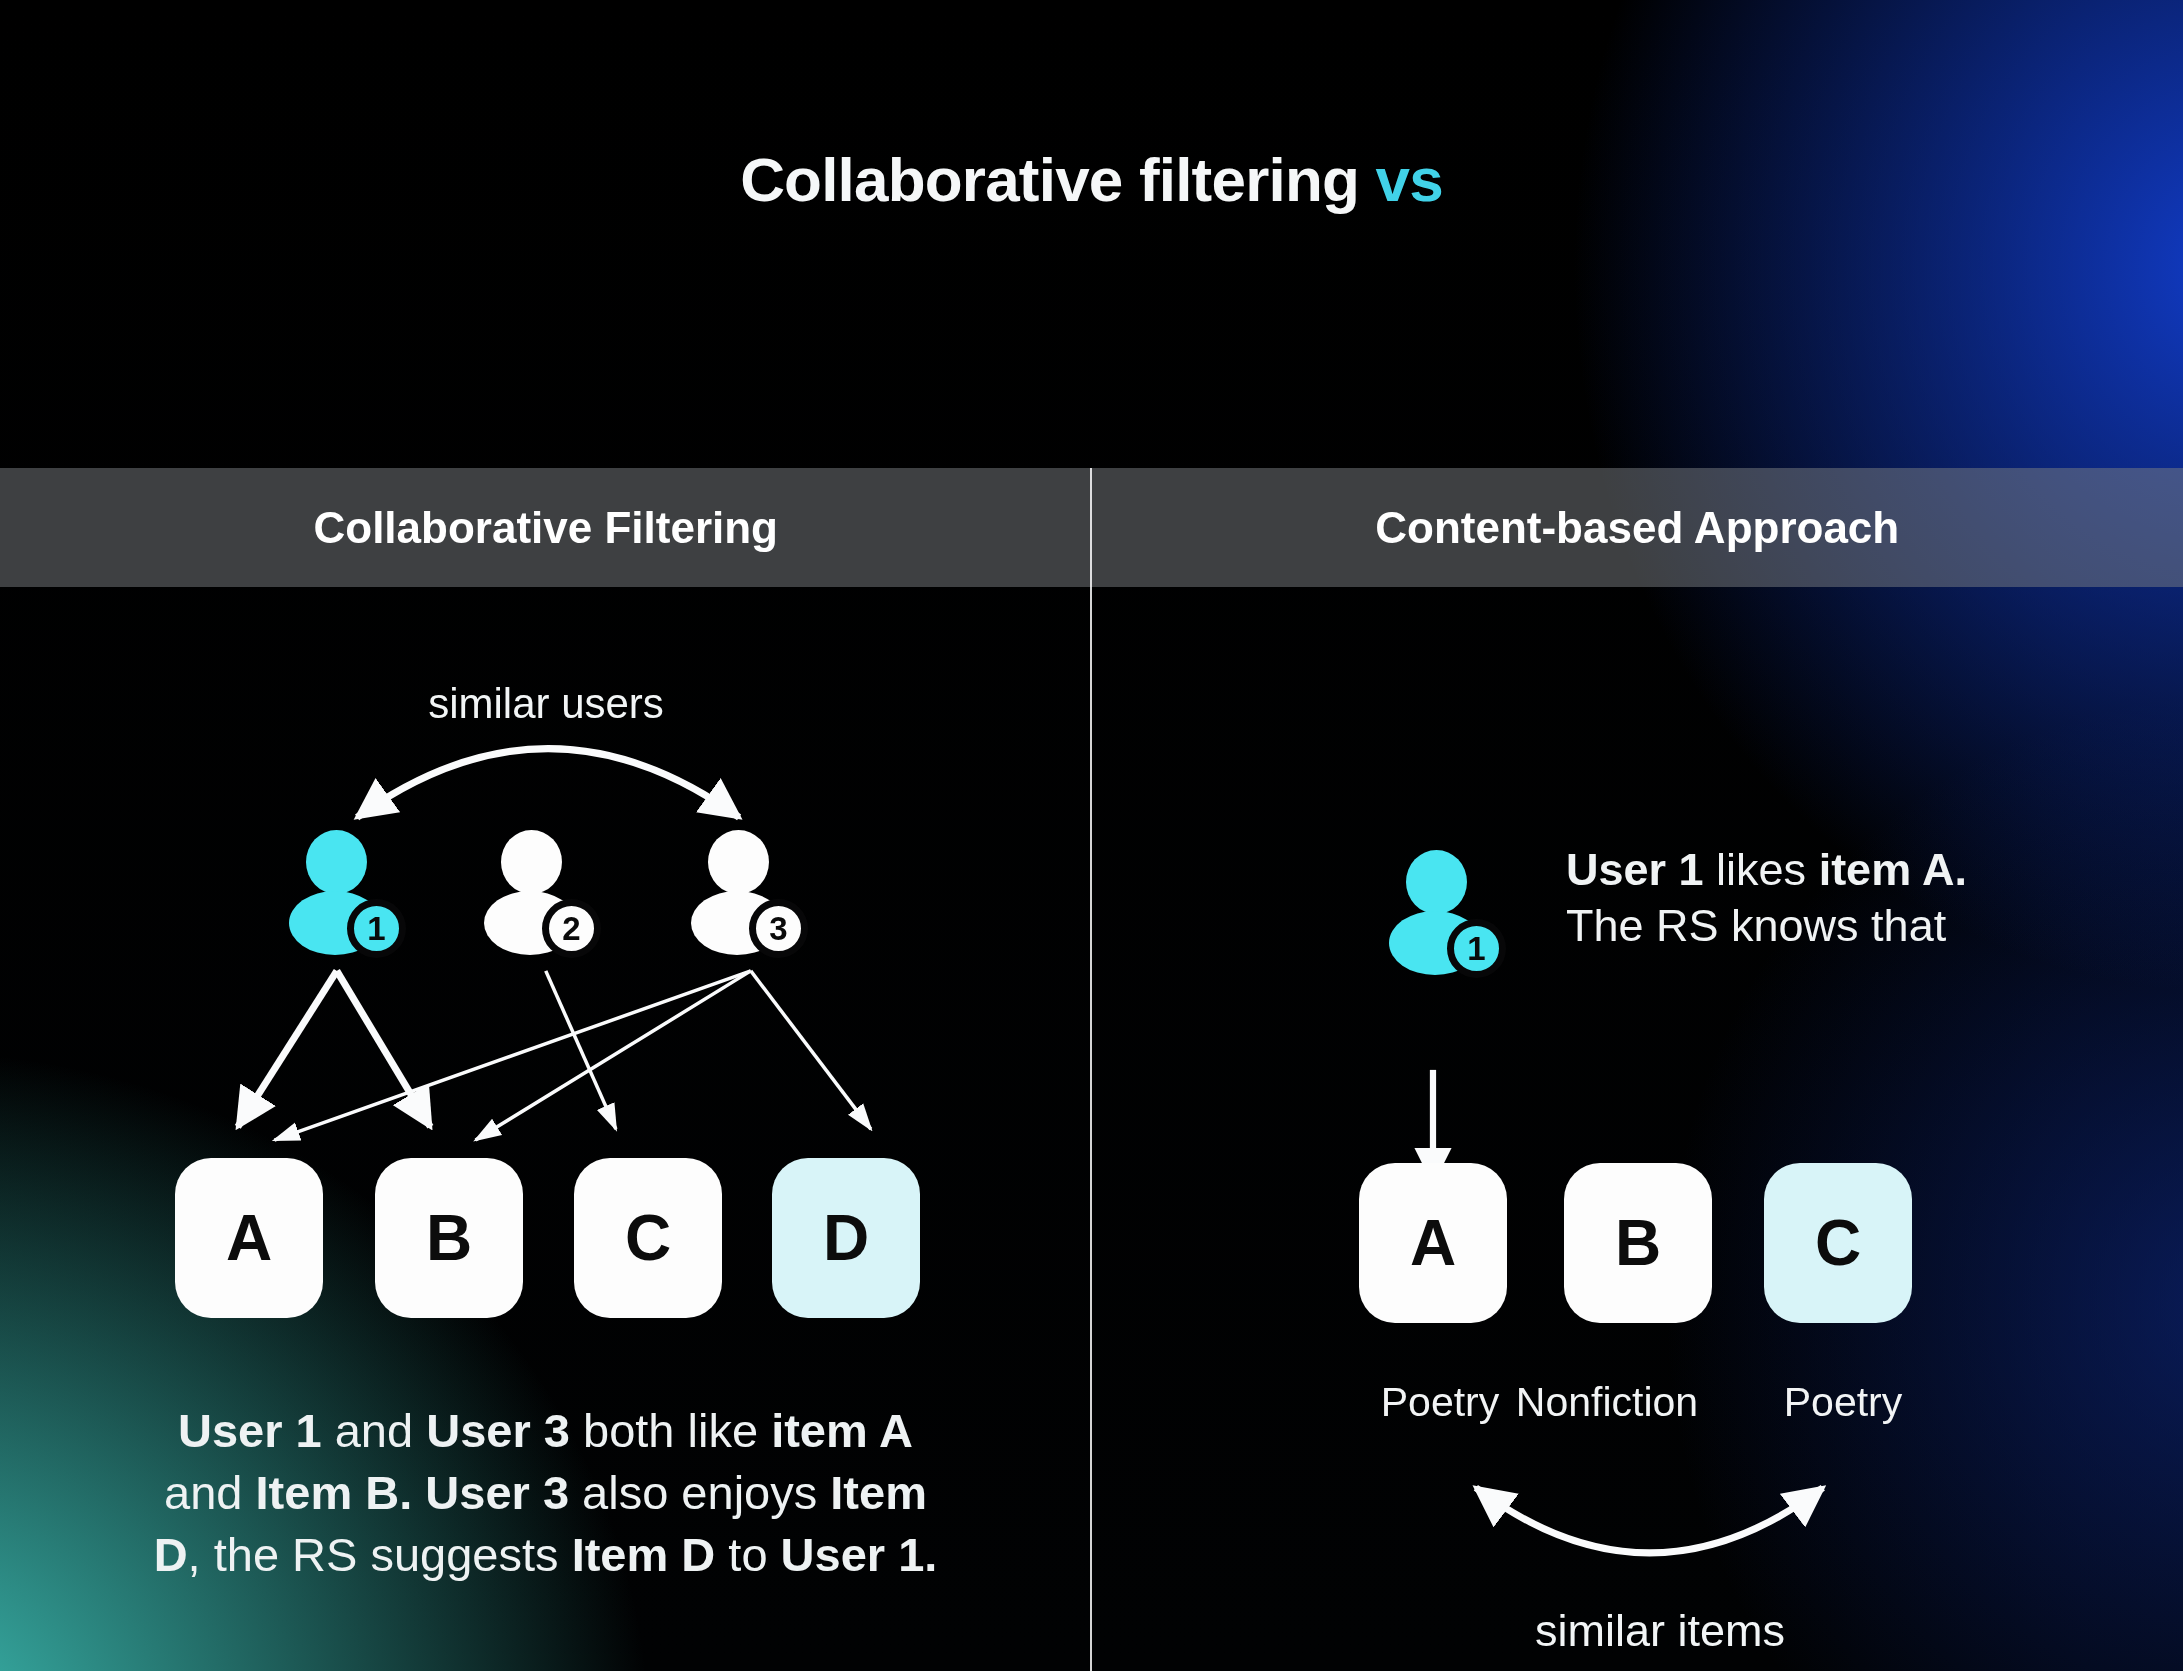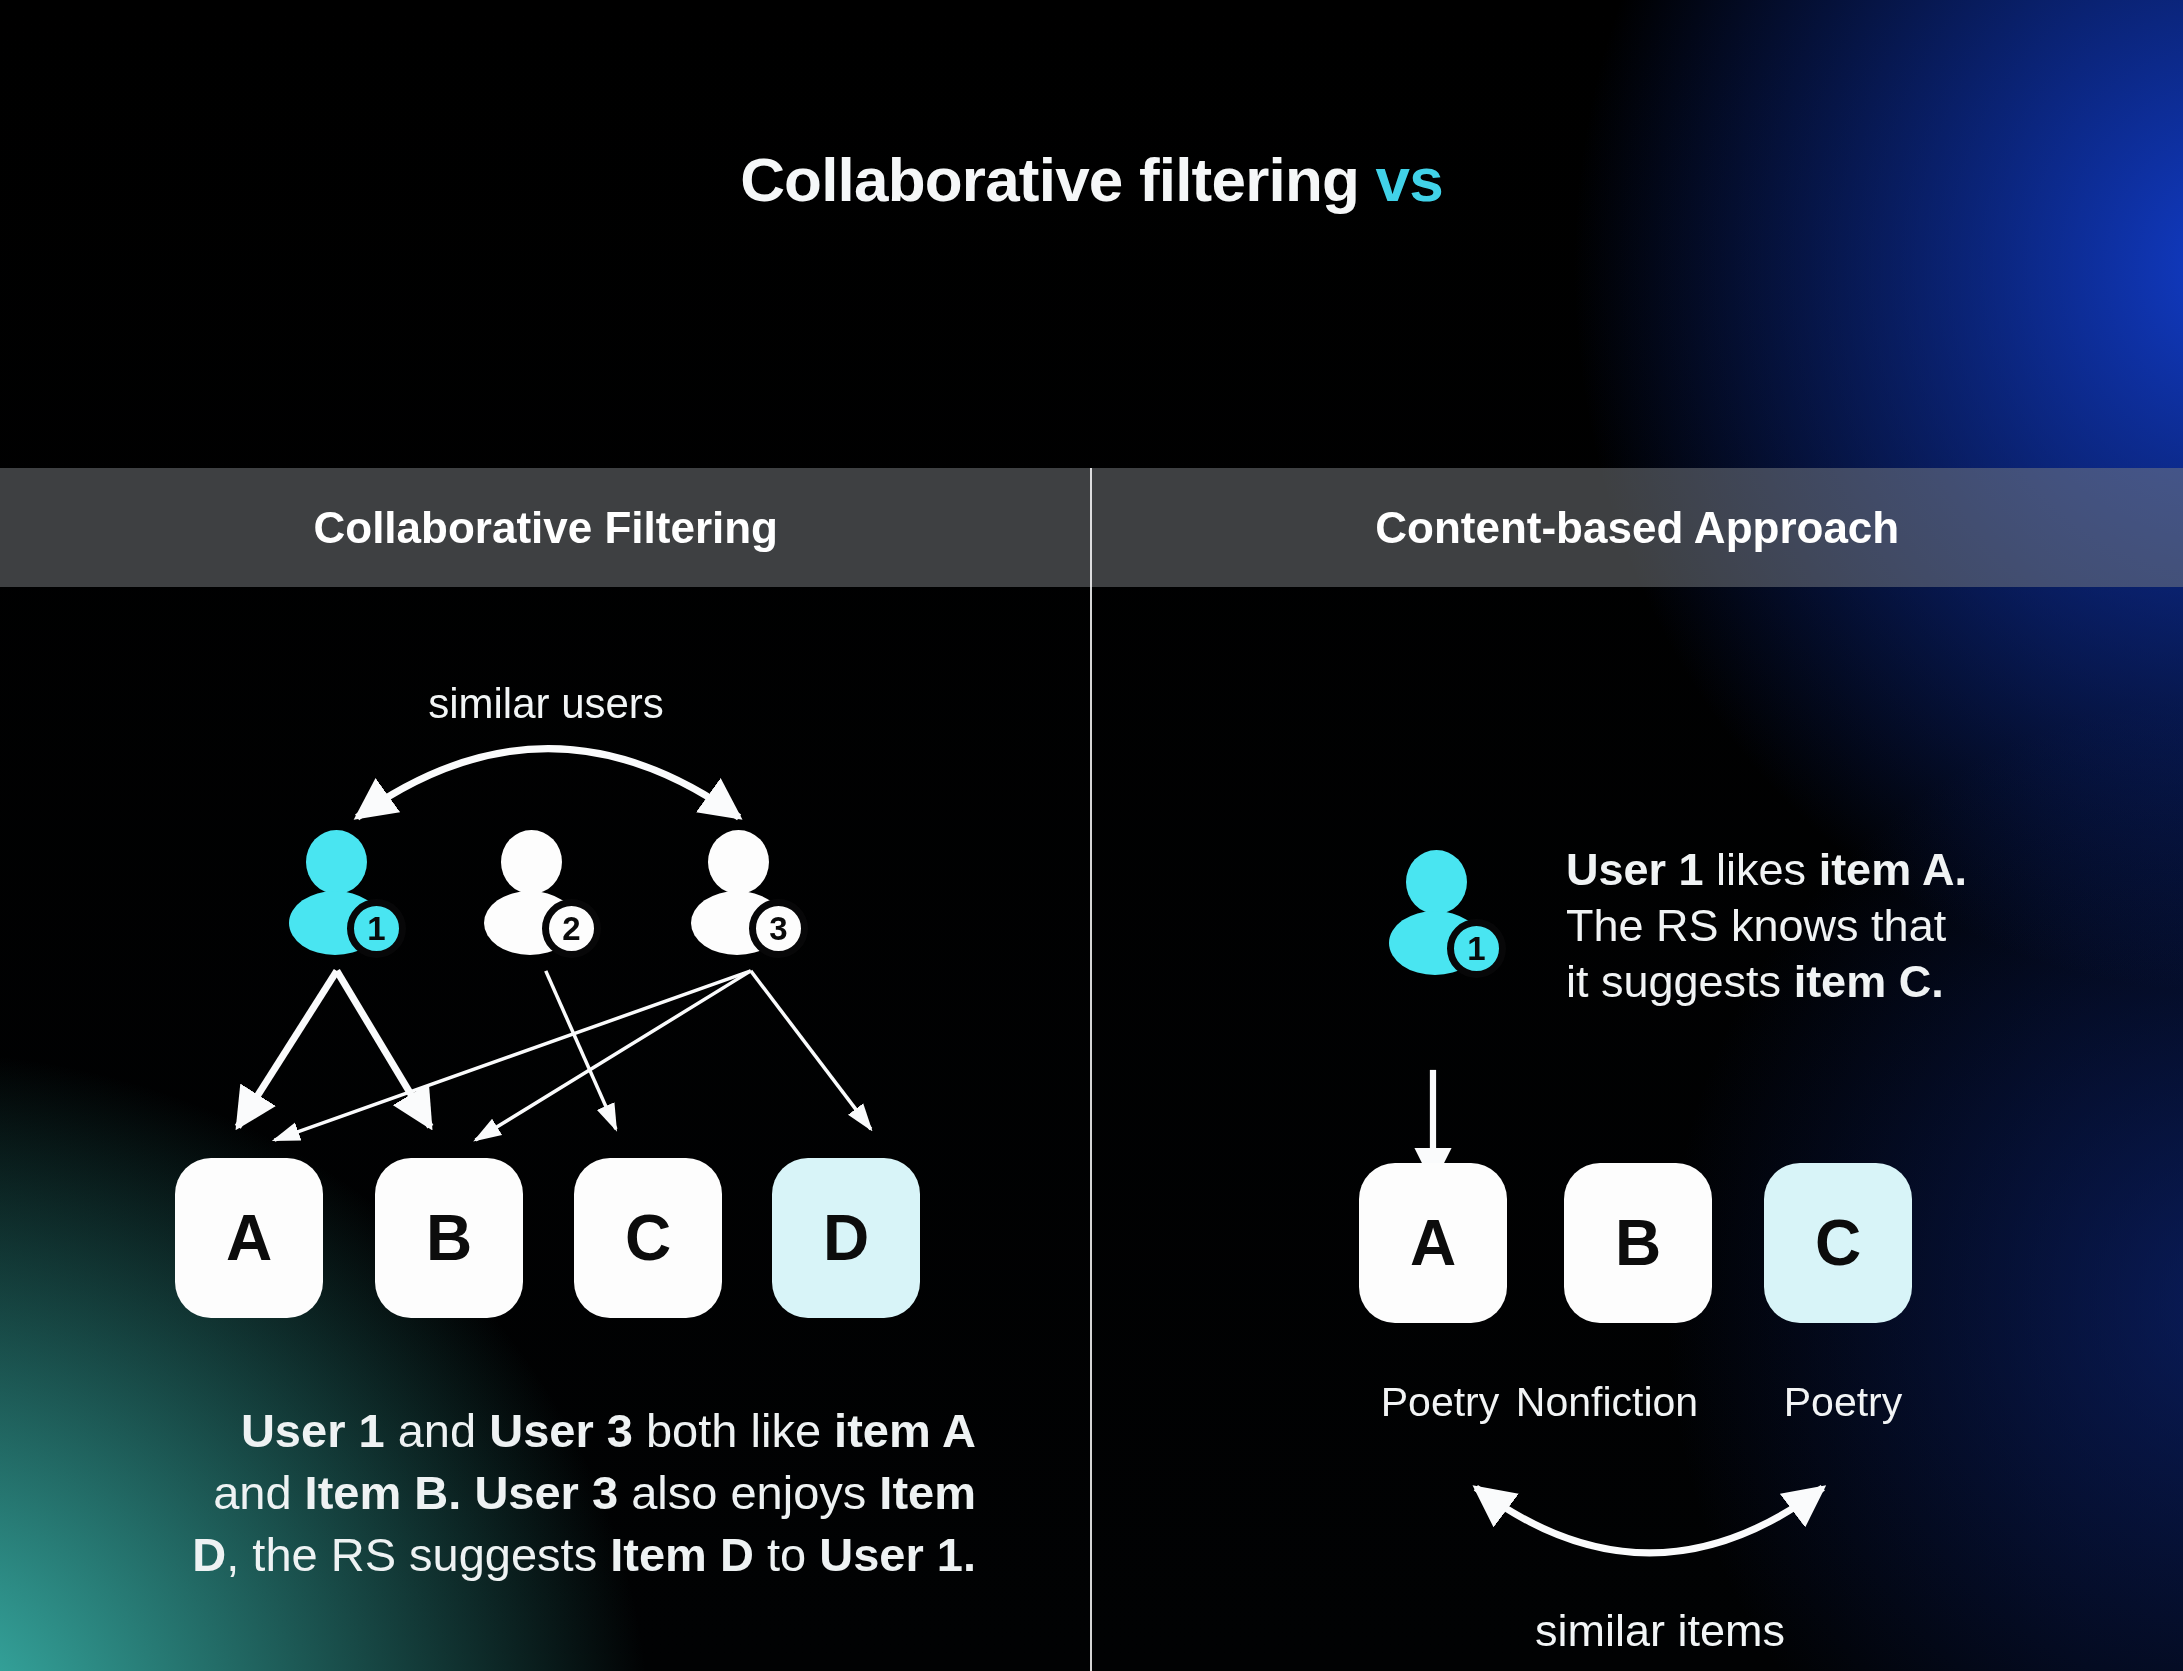--- a/index.html
+++ b/index.html
@@ -33,21 +33,21 @@
   .user.cyan .head,.user.cyan .torso{background:var(--icon-cyan,#49e5f1);}
   .user .badge{position:absolute;left:51px;top:69px;width:45px;height:45px;border-radius:50%;
     border:7px solid #070708;background:#fdfdfd;display:flex;align-items:center;justify-content:center;
     font-size:33px;font-weight:700;color:#0a0a0a;}
   .user.cyan .badge{background:var(--icon-cyan,#49e5f1);}
 
   .item{position:absolute;width:148px;height:160px;border-radius:36px;background:#fdfdfd;
     display:flex;align-items:center;justify-content:center;font-size:64px;font-weight:700;color:#0c0c0c;}
   .item.hl{background:var(--hl,#d8f4f8);}
 
-  .caption{position:absolute;left:115px;top:1400px;width:861px;text-align:right;
+  .caption{position:absolute;left:115px;top:1400px;width:861px;text-align:center;
     font-size:47px;line-height:62px;color:#eef2f3;}
   .caption .b,.desc .b{font-weight:700;}
   .desc{position:absolute;left:1566px;top:842px;font-size:45px;line-height:56px;color:#f0f3f4;white-space:nowrap;}
 
   .genre{position:absolute;top:1379px;transform:translateX(-50%);font-size:41px;color:#f2f4f5;white-space:nowrap;}
 </style>
 </head>
 <body>
 
 <div class="page">
@@ -119,21 +119,20 @@
 
   <div class="user cyan" style="left:1396px;top:850px;">
     <div class="head"></div>
     <div class="torso"></div>
     <div class="badge">1</div>
   </div>
 
   <div class="desc">
     <div><span class="b">User 1</span><span> likes </span><span class="b">item A.</span></div>
     <div><span>The RS knows that</span></div>
-    <div><span>it suggests </span><span class="b">item C.</span></div>
   </div>
 
   <div class="item" style="left:1359px;top:1163px;">A</div>
   <div class="item" style="left:1564px;top:1163px;">B</div>
   <div class="item hl" style="left:1764px;top:1163px;">C</div>
 
   <div class="genre" style="left:1440px;">Poetry</div>
   <div class="genre" style="left:1607px;">Nonfiction</div>
   <div class="genre" style="left:1843px;">Poetry</div>
 

